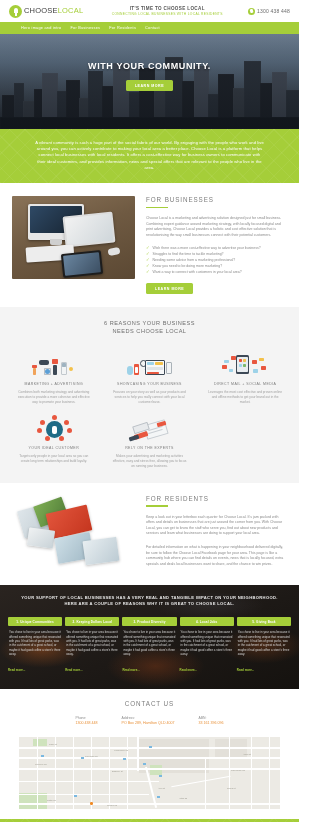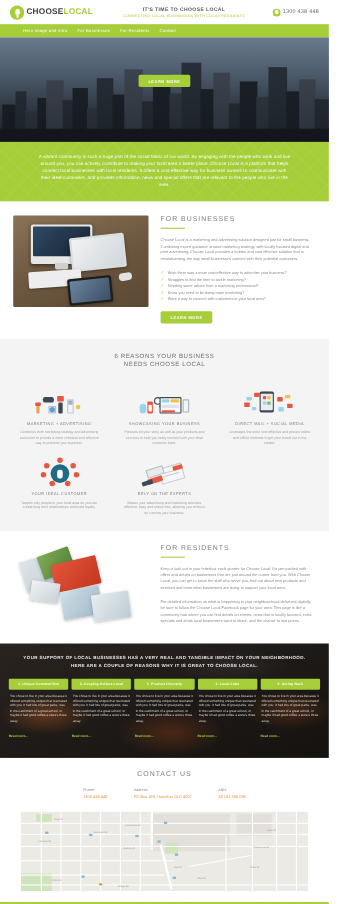--- a/index.html
+++ b/index.html
@@ -22,21 +22,21 @@
     background: #a5ce39; position: relative; flex: none;
   }
   .logo-mark::after {
     content: ""; position: absolute; left: 4.5px; top: 3px;
     width: 4px; height: 5px; border-radius: 2px 2px 0 0; background: #fff;
   }
   .logo-mark::before {
     content: ""; position: absolute; left: 5.5px; top: 8px;
     width: 2px; height: 3px; background: #fff;
   }
-  .logo-text { font-size: 7.5px; font-weight: bold; letter-spacing: .2px; line-height: 1; }
+  .logo-text { font-size: 7.5px; font-weight: normal; letter-spacing: .2px; line-height: 1; }
   .logo-choose { color: #3d3d3d; }
   .logo-local { color: #a5ce39; }
   .tagline { flex: 1; text-align: center; margin-left: -10px; }
   .tagline-1 { font-size: 4.6px; font-weight: bold; color: #555; letter-spacing: .35px; }
   .tagline-2 { font-size: 3.3px; color: #a5ce39; letter-spacing: .3px; margin-top: 1px; }
   .phone-top { display: flex; align-items: center; gap: 2.5px; }
   .phone-ico {
     width: 7px; height: 7px; border-radius: 50%; background: #a5ce39;
     position: relative; flex: none;
   }
@@ -336,20 +336,21 @@
       <div class="bld d" style="left:218px;bottom:0; width:16px; height:55px;"></div>
       <div class="bld l" style="left:233px;bottom:0; width:12px; height:41px;"></div>
       <div class="bld" style="left:244px;bottom:0; width:17px; height:68px;"></div>
       <div class="bld d" style="left:260px;bottom:0; width:13px; height:46px;"></div>
       <div class="bld t" style="left:272px;bottom:0; width:15px; height:57px;"></div>
       <div class="bld" style="left:286px;bottom:0; width:13px; height:39px;"></div>
       <div class="bld d" style="left:0;    bottom:0; width:299px;height:12px; background:#1d2228;"></div>
     </div>
     <div class="hero-shade"></div>
     <div class="hero-inner">
+      <div class="hero-title">WITH YOUR COMMUNITY.</div>
       <button class="btn-green hero-btn">LEARN MORE</button>
     </div>
   </div>
 
   <div class="intro">
     <p>A vibrant community is such a huge part of the social fabric of our world. By engaging with the people who work and live around you, you can actively contribute to making your local area a better place. Choose Local is a platform that helps connect local businesses with local residents. It offers a cost-effective way for business owners to communicate with their ideal customers, and provides information, news and special offers that are relevant to the people who live in the area.</p>
   </div>
 
   <div class="sec">
     <div class="row">

